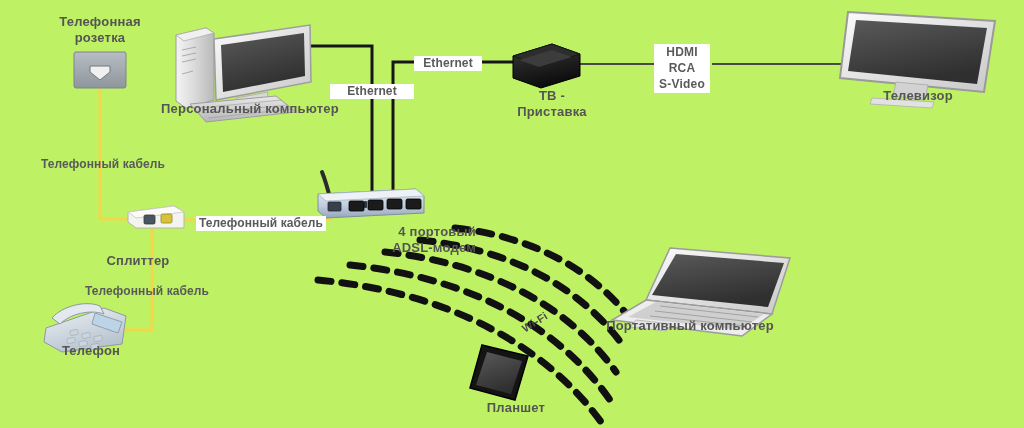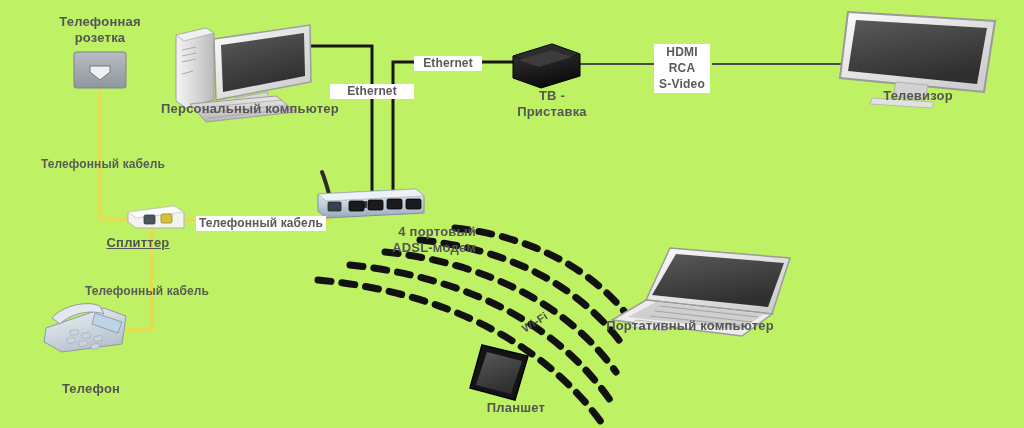--- a/index.html
+++ b/index.html
@@ -243,23 +243,23 @@
   <div class="label node-label" style="left:30px; top:14px; width:140px;">Телефонная
 розетка</div>
 
   <div class="label node-label" style="left:140px; top:101px; width:220px;">Персональный компьютер</div>
 
   <div class="label node-label" style="left:492px; top:88px; width:120px;">ТВ -
 Приставка</div>
 
   <div class="label node-label" style="left:838px; top:88px; width:160px;">Телевизор</div>
 
-  <div class="label node-label" style="left:78px; top:235px; width:120px;text-decoration:underline;">Сплиттер</div>
-
-  <div class="label node-label" style="left:36px; top:343px; width:110px;margin-top:38px;">Телефон</div>
+  <div class="label node-label" style="left:78px; top:253px; width:120px;">Сплиттер</div>
+
+  <div class="label node-label" style="left:36px; top:343px; width:110px;">Телефон</div>
 
   <div class="label node-label" style="left:326px; top:224px; width:150px; text-align:right;">4 портовый
 ADSL-модем</div>
 
   <div class="label node-label" style="left:580px; top:318px; width:220px;">Портативный компьютер</div>
 
   <div class="label node-label" style="left:446px; top:400px; width:140px;">Планшет</div>
 
   <div class="label cable-label" style="left:38px; top:157px; width:130px;">Телефонный кабель</div>
 

